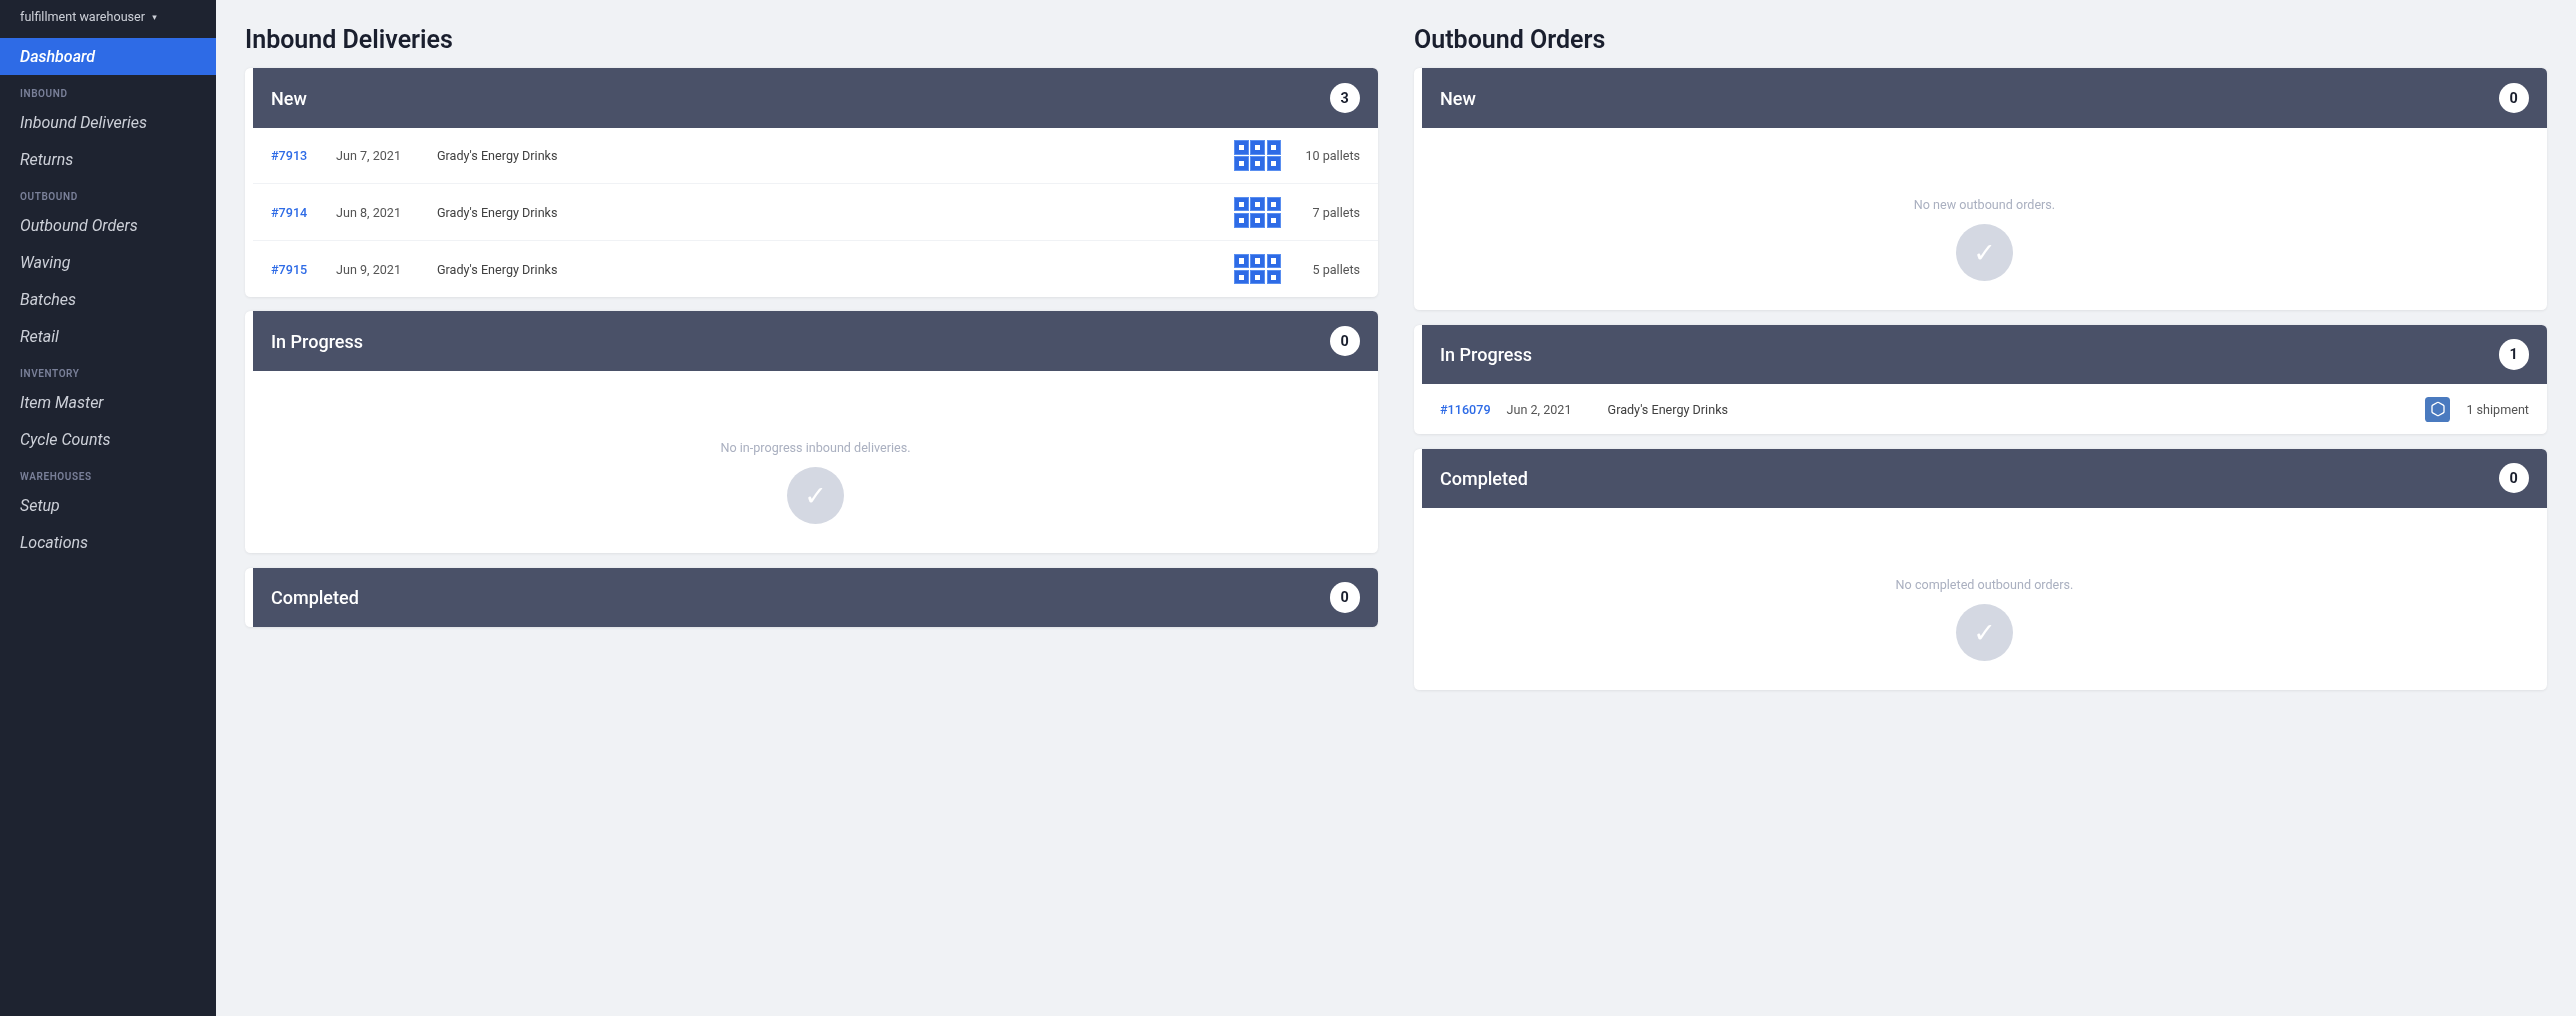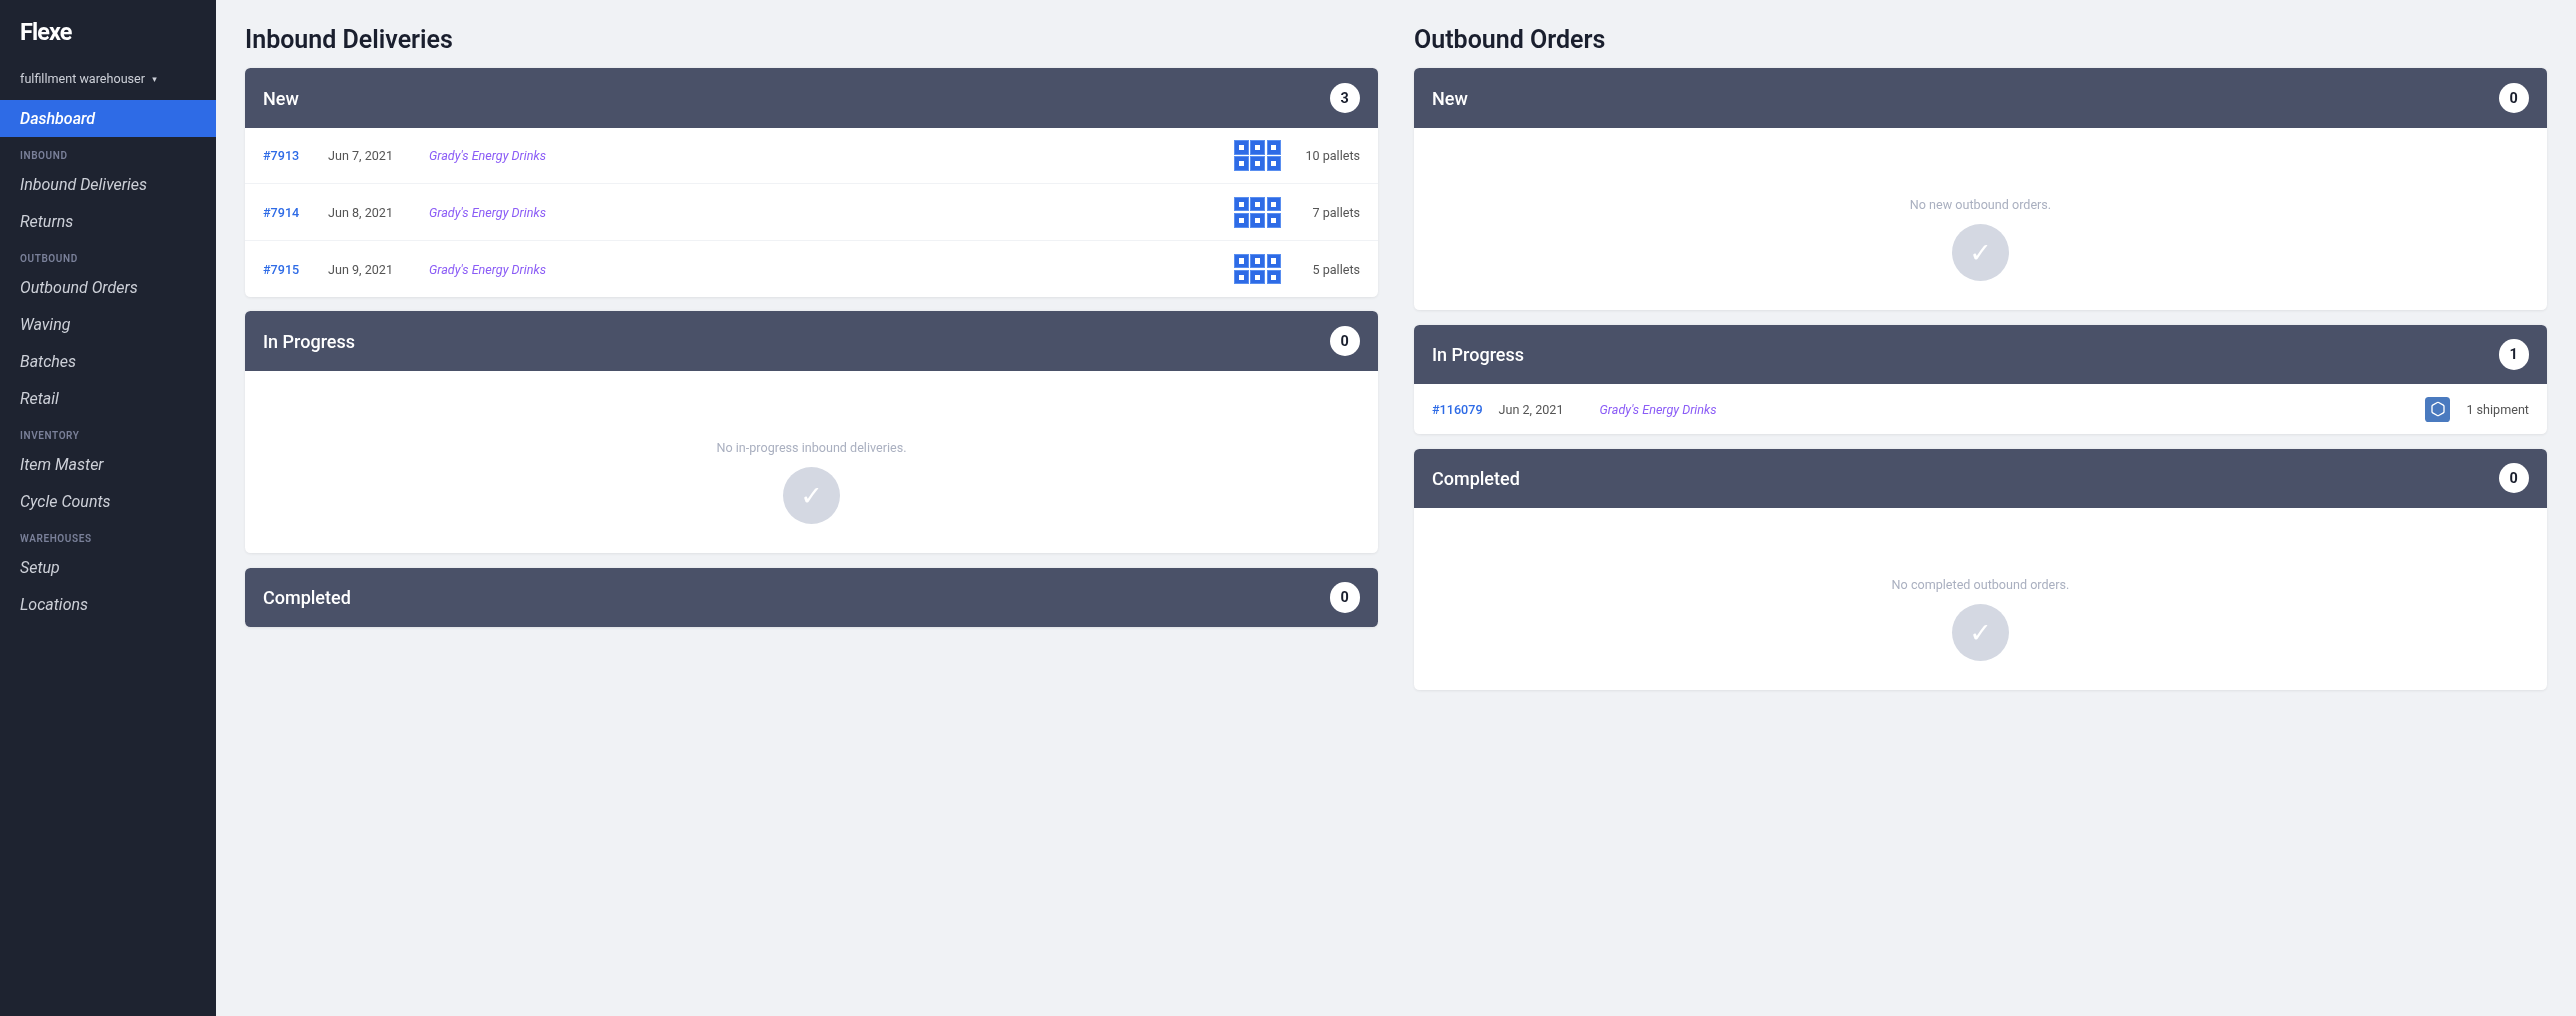--- a/index.html
+++ b/index.html
@@ -83,20 +83,21 @@
       margin-bottom: 14.4px;
     }
 
     
     .card {
       background: #fff;
       border-radius: 5.4px;
       overflow: hidden;
       margin-bottom: 14.4px;
       box-shadow: 0 0.9px 2.7px rgba(0,0,0,0.07);
+      padding-left: 8px;
     }
     .card-header {
       background: #4a5168;
       color: #fff;
       padding: 14.4px 18px;
       display: flex;
       align-items: center;
       justify-content: space-between;
       font-size: 18px;
       font-weight: 500;
@@ -119,21 +120,21 @@
       align-items: center;
       padding: 12.6px 18px;
       border-bottom: 0.9px solid #f0f2f5;
       gap: 16px;
       font-size: 12.6px;
       color: #333;
     }
     .card-row:last-child { border-bottom: none; }
     .card-row .order-id { color: #2e6be6; font-weight: 500; min-width: 49px; }
     .card-row .date { color: #555; min-width: 85px; }
-    .card-row .customer { flex: 1; color: #8b5cf6; font-style: italic; }
+    .card-row .customer { flex: 1; color: #404040; }
     .card-row .pallets { color: #555; min-width: 63px; text-align: right; }
 
     
     .pallet-icon {
       display: grid;
       grid-template-columns: repeat(3, 14.4px);
       grid-template-rows: repeat(2, 14.4px);
       gap: 1.8px;
     }
     .pallet-cell {
@@ -187,21 +188,20 @@
       font-size: 27px;
       color: #fff;
     }
 
     .col-section { display: flex; flex-direction: column; }
   </style>
 </head>
 <body>
 
 <div id="sidebar">
-  <div id="sidebar-logo">Flexe</div>
   <div id="sidebar-account">
     <span>fulfillment warehouser</span>
     <span class="chevron">▾</span>
   </div>
 
   <div class="sidebar-item active">
     <span>Dashboard</span>
   </div>
 
   <div class="sidebar-section-label">INBOUND</div>

